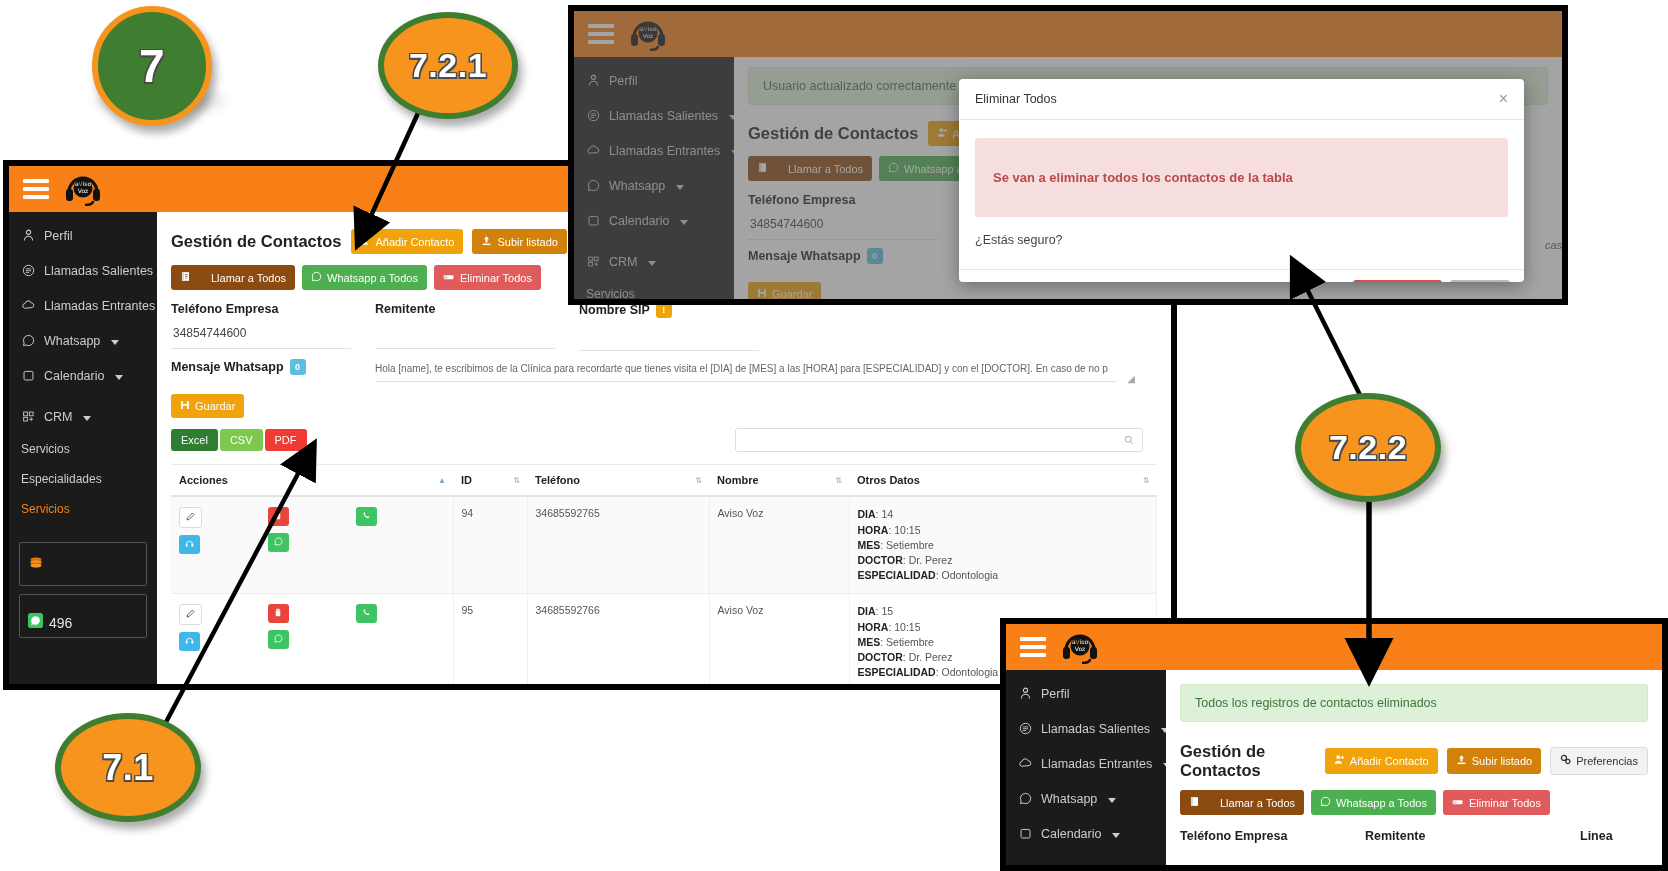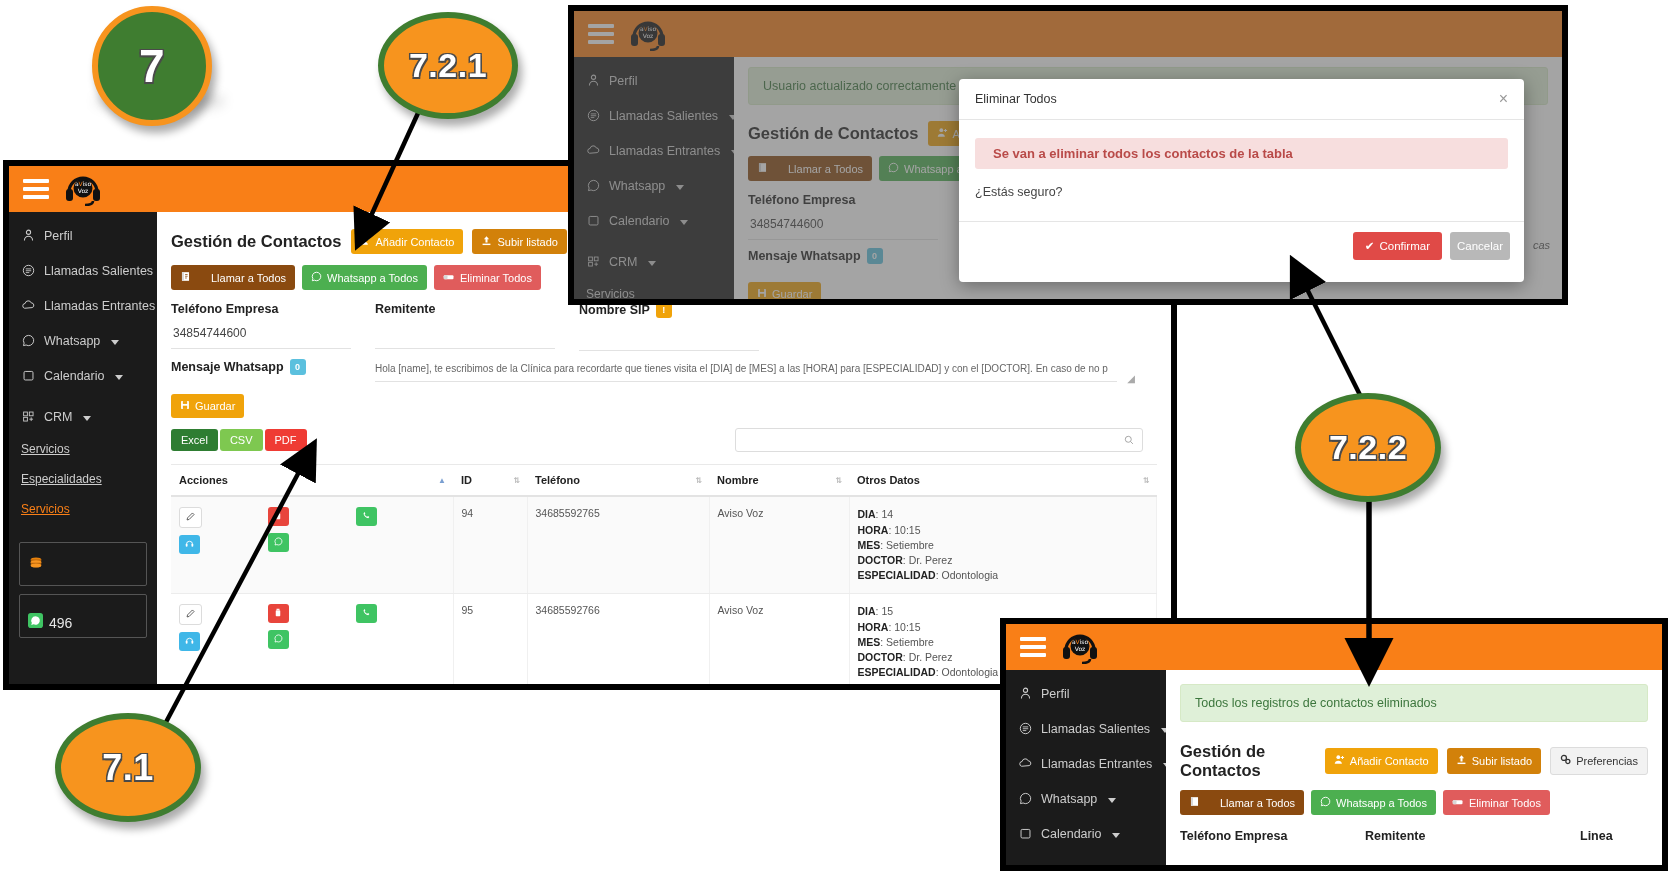--- a/index.html
+++ b/index.html
@@ -17,21 +17,21 @@
   .topbar{background:#f97f17;height:46px;display:flex;align-items:center;padding:0 14px;gap:14px;}
   .hamburger{display:flex;flex-direction:column;gap:4px;cursor:pointer;}
   .hamburger i{display:block;width:26px;height:4px;background:#fff;border-radius:1px;}
   .brand{width:40px;height:36px;position:relative;display:flex;align-items:center;justify-content:center;}
   .brand svg{display:block;}
 
   .sidebar{background:#1b1b1b;color:#cfcfcf;width:148px;box-sizing:border-box;padding-top:6px;}
   .sb-item{display:flex;align-items:center;gap:8px;padding:10px 12px;font-size:12.5px;color:#cdcdcd;white-space:nowrap;}
   .sb-item .ic{width:15px;height:15px;display:inline-flex;align-items:center;justify-content:center;flex:0 0 15px;}
   .caret{width:0;height:0;border-left:4px solid transparent;border-right:4px solid transparent;border-top:5px solid #cdcdcd;margin-left:3px;margin-top:3px;}
-  .sb-sub{padding:8px 12px;font-size:12px;color:#cdcdcd;text-decoration:underline;}
+  .sb-sub{padding:8px 12px;font-size:12px;color:#cdcdcd;}
   .sb-sub.active{color:#f97f17;}
   .sb-box{margin:10px 10px 0 10px;border:1px solid #555;border-radius:2px;padding:6px 8px;min-height:22px;display:flex;align-items:center;gap:6px;font-size:14px;color:#e6e6e6;}
 
   .content{background:#fff;flex:1;position:relative;overflow:hidden;}
 
   .alert{margin:10px 14px 0 14px;border-radius:3px;padding:11px 14px;font-size:12.5px;}
   .alert-success{background:#dff0d8;color:#3c763d;border:1px solid #d6e9c6;}
 
   h1.page-title{font-size:16.5px;font-weight:bold;color:#222;margin:0;display:inline-block;vertical-align:middle;}
 
@@ -76,21 +76,21 @@
   .otros b{color:#222;}
   .otros div{line-height:1.45;}
 
   
   .modal-backdrop{position:absolute;inset:0;background:rgba(90,90,90,.55);}
   .modal{position:absolute;background:#fff;box-shadow:0 4px 18px rgba(0,0,0,.35);border-radius:4px;overflow:hidden;}
   .modal-head{padding:12px 16px;border-bottom:1px solid #e5e5e5;display:flex;align-items:center;justify-content:space-between;}
   .modal-title{font-size:12.5px;color:#333;}
   .modal-x{font-size:16px;color:#999;cursor:pointer;line-height:1;}
   .modal-body{padding:18px 16px 22px 16px;}
-  .danger-banner{background:#f7dede;color:#b94a48;font-weight:bold;font-size:13px;padding:8px 18px;border-radius:3px;}
+  .danger-banner{background:#f7dede;color:#b94a48;font-weight:bold;font-size:13px;padding:32px 18px;border-radius:3px;}
   .modal-q{font-size:12.5px;color:#444;margin-top:16px;}
   .modal-foot{border-top:1px solid #e5e5e5;padding:10px 14px;display:flex;justify-content:flex-end;gap:8px;}
   .btn-confirm{background:#e04a47;color:#fff;border:none;border-radius:3px;font-size:11.5px;padding:7px 12px;display:inline-flex;gap:5px;align-items:center;font-family:inherit;}
   .btn-cancel{background:#b8b8b8;color:#fff;border:none;border-radius:3px;font-size:11.5px;padding:7px 7px;font-family:inherit;}
 
   
   .callout{position:absolute;border-radius:50%;display:flex;align-items:center;justify-content:center;
     box-shadow:4px 7px 9px rgba(0,0,0,.33);}
   .callout span{font-weight:bold;color:#fff;text-shadow:-1.5px -1.5px 0 #4a4a4a,1.5px -1.5px 0 #4a4a4a,-1.5px 1.5px 0 #4a4a4a,1.5px 1.5px 0 #4a4a4a;letter-spacing:.5px;}
   .co-green{background:#3f7d30;border:6px solid #f7941e;}
@@ -618,21 +618,21 @@
         <div style="padding:12px 14px 0 14px;">
           <button class="btn btn-save">
             <span><svg width="10" height="10" viewBox="0 0 14 14">
                   <rect x="1.5" y="1.5" width="11" height="11" rx="1" fill="#fff"></rect>
                   <rect x="4" y="1.5" width="6" height="4" fill="#f0a30a"></rect>
                   <rect x="4" y="8" width="6" height="4.5" fill="#f0a30a"></rect>
                 </svg></span>
             <span>Guardar</span>
           </button>
         </div>
-        <div style="position:absolute;right:12px;top:182px;font-size:11px;color:#555;font-style:italic;">cas</div>
+        <div style="position:absolute;right:0;top:182px;font-size:11px;color:#555;font-style:italic;">cas</div>
       </div>
     </div>
 
     <div class="modal-backdrop"></div>
     <div class="modal" style="left:385px;top:68px;width:565px;height:203px;">
       <div class="modal-head">
         <span class="modal-title">Eliminar Todos</span>
         <span class="modal-x">×</span>
       </div>
       <div class="modal-body">

